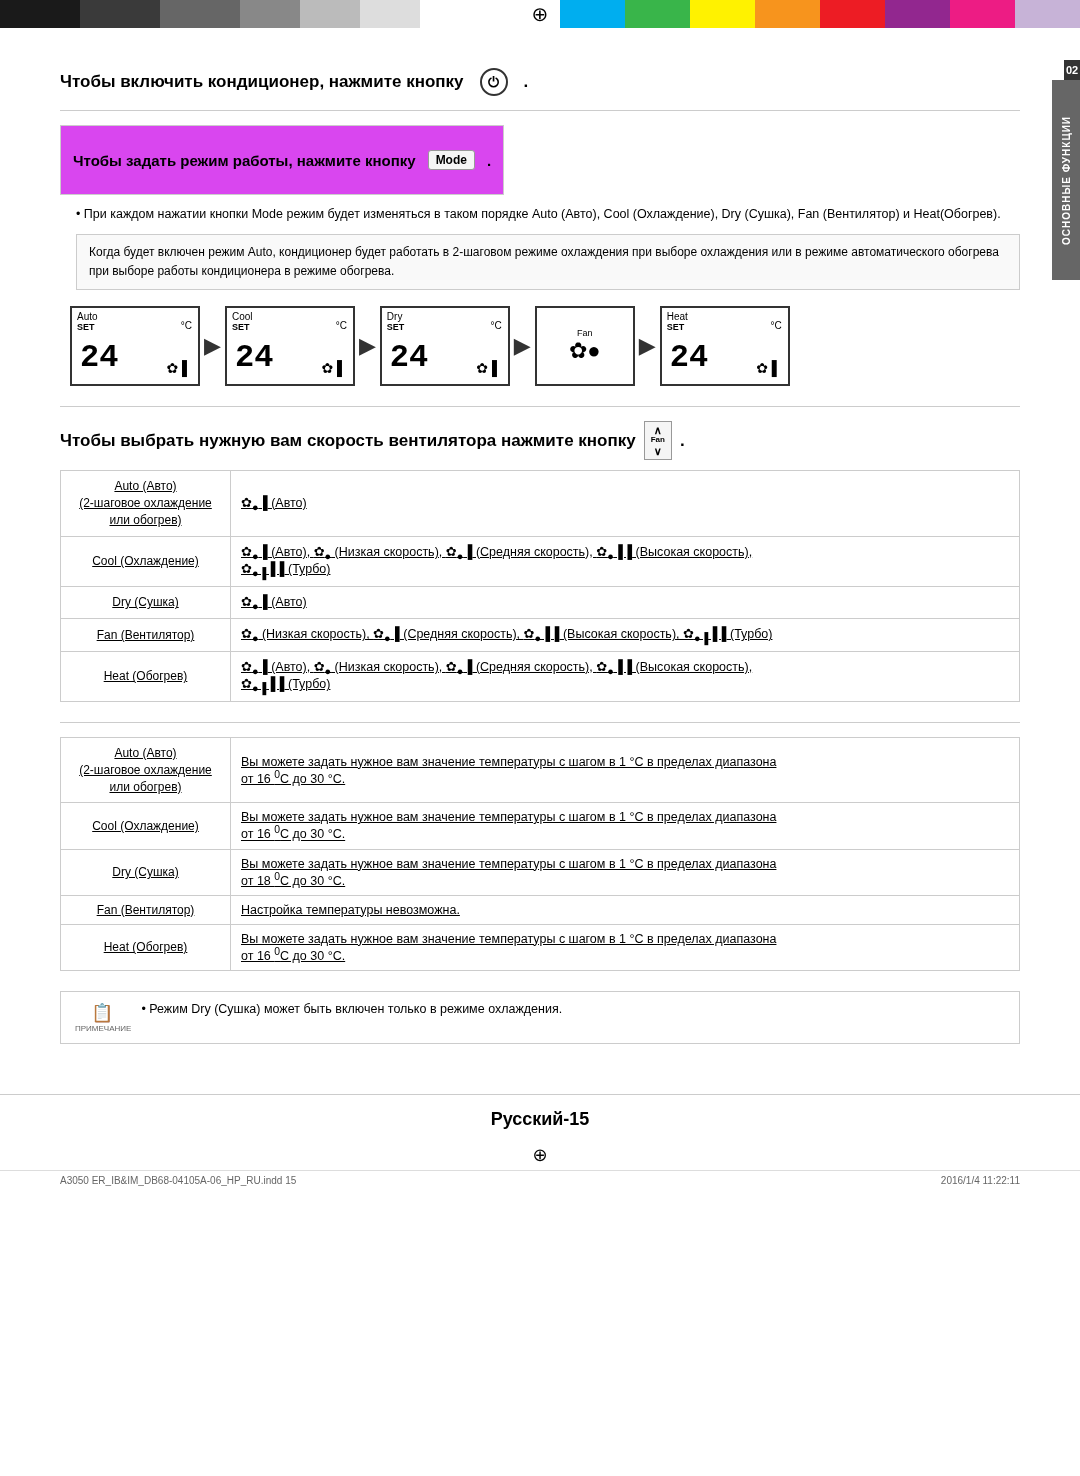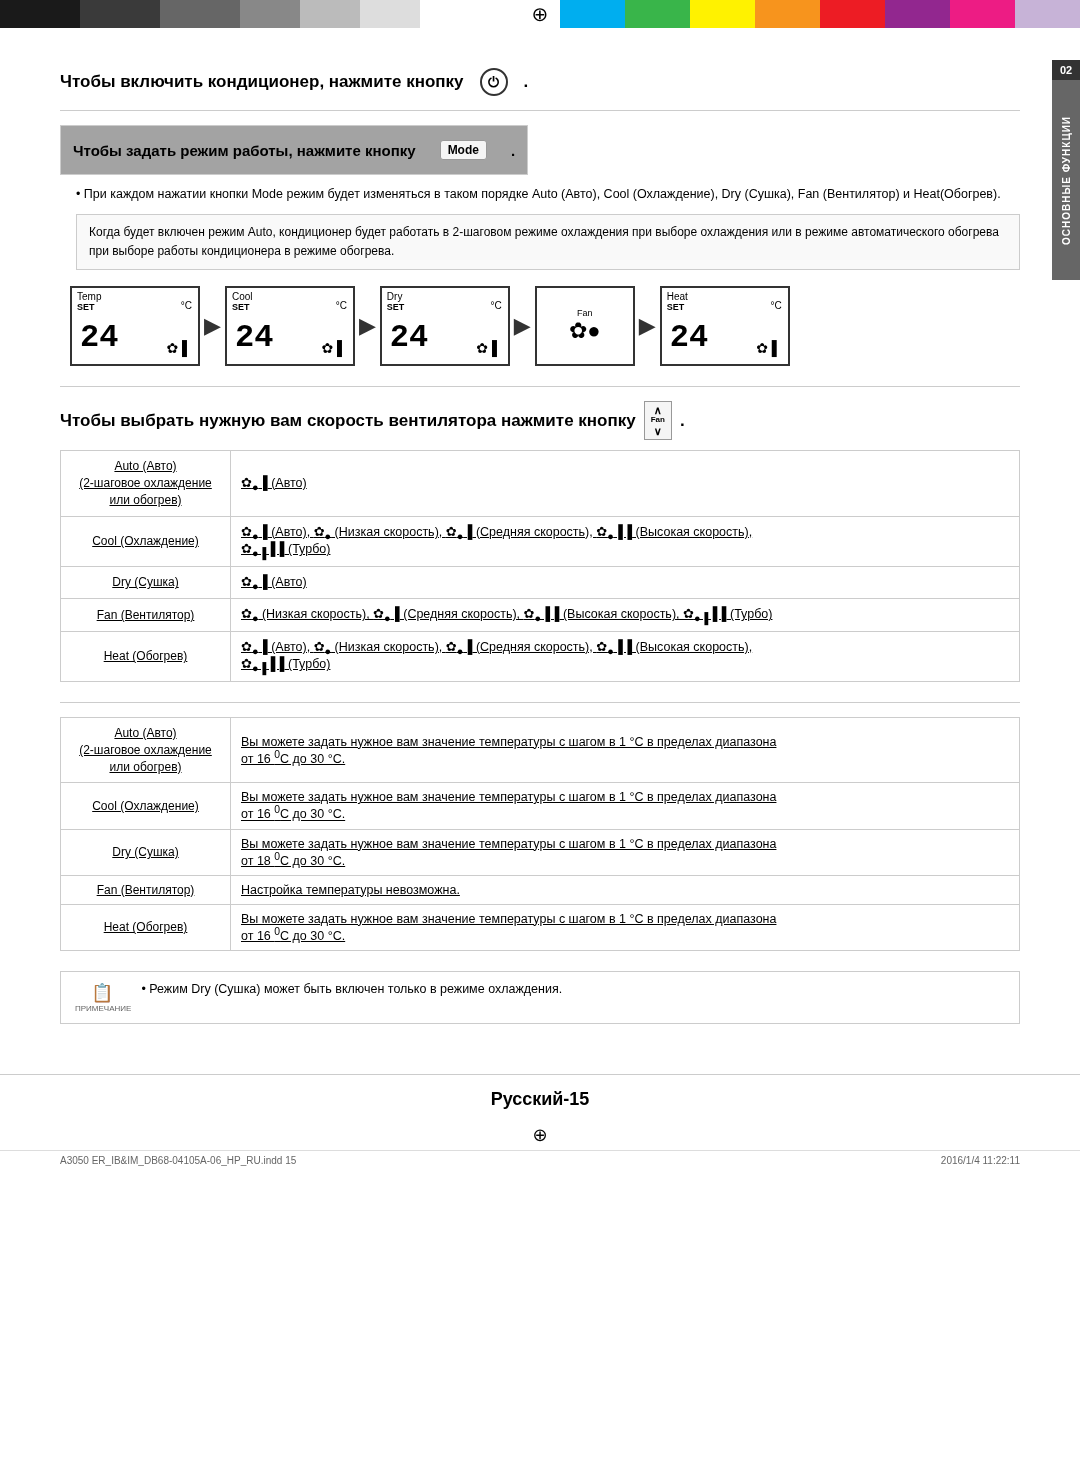--- a/index.html
+++ b/index.html
@@ -76,21 +76,21 @@
       height: 200px;
       display: flex;
       align-items: center;
       justify-content: center;
     }
 
     .sidebar-number {
       position: absolute;
       right: 0;
       top: 60px;
-      width: 28px;
+      width: 16px;
       background: #333;
       color: #fff;
       font-size: 11px;
       font-weight: bold;
       text-align: center;
       padding: 4px 0;
     }
 
     
     .section-header-main {
@@ -98,27 +98,27 @@
       font-weight: bold;
       margin-bottom: 12px;
       display: flex;
       align-items: center;
       gap: 16px;
     }
 
     .section-header-sub {
       font-size: 15px;
       font-weight: bold;
-      background: #a3a3a3;
+      background: #d946ef;
       border: 1px solid #ccc;
-      padding: 14px 12px;
+      padding: 24px 12px;
       margin-bottom: 10px;
       display: inline-flex;
       align-items: center;
-      gap: 24px;
+      gap: 12px;
     }
 
     .mode-btn {
       border: 1px solid #999;
       padding: 2px 7px;
       font-size: 12px;
       background: #f5f5f5;
       border-radius: 3px;
     }
 
@@ -352,21 +352,21 @@
   </div>
 
   <div class="info-box">
     <span>Когда будет включен режим Auto, кондиционер будет работать в 2-шаговом режиме охлаждения при выборе охлаждения или в режиме  автоматического обогрева при выборе работы кондиционера в режиме обогрева.</span>
   </div>
 
   
   <div class="mode-displays">
 
     <div class="mode-display">
-      <span class="mode-label">Temp</span>
+      <span class="mode-label">Auto</span>
       <span class="mode-set">SET</span>
       <span class="mode-temp">24</span>
       <span class="mode-unit" style="position:absolute;top:12px;right:6px;font-size:10px;">°C</span>
       <span class="mode-fan-icon">✿ ▌</span>
     </div>
     <span class="arrow-right">▶</span>
 
     <div class="mode-display">
       <span class="mode-label">Cool</span>
       <span class="mode-set">SET</span>

